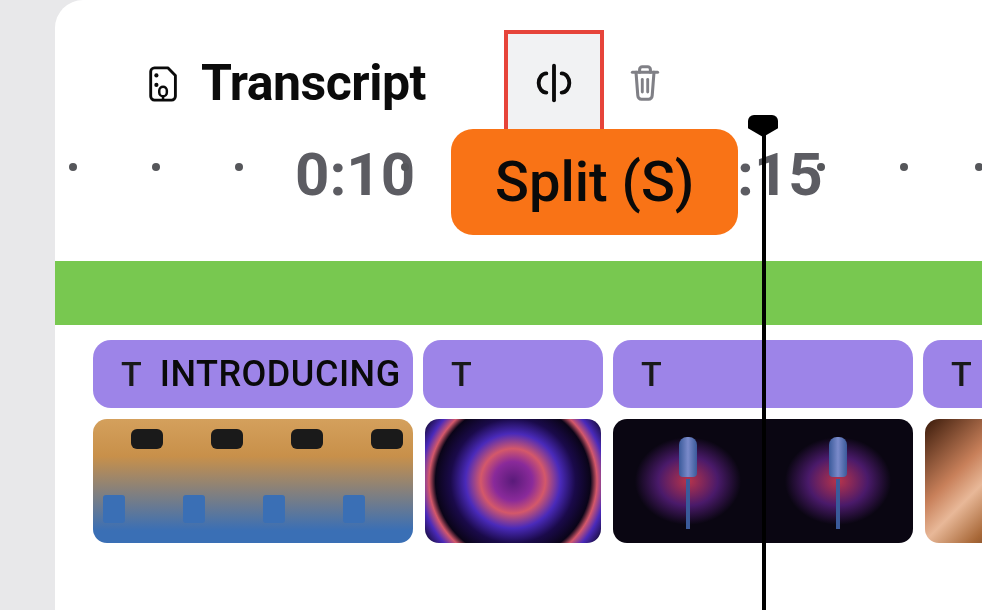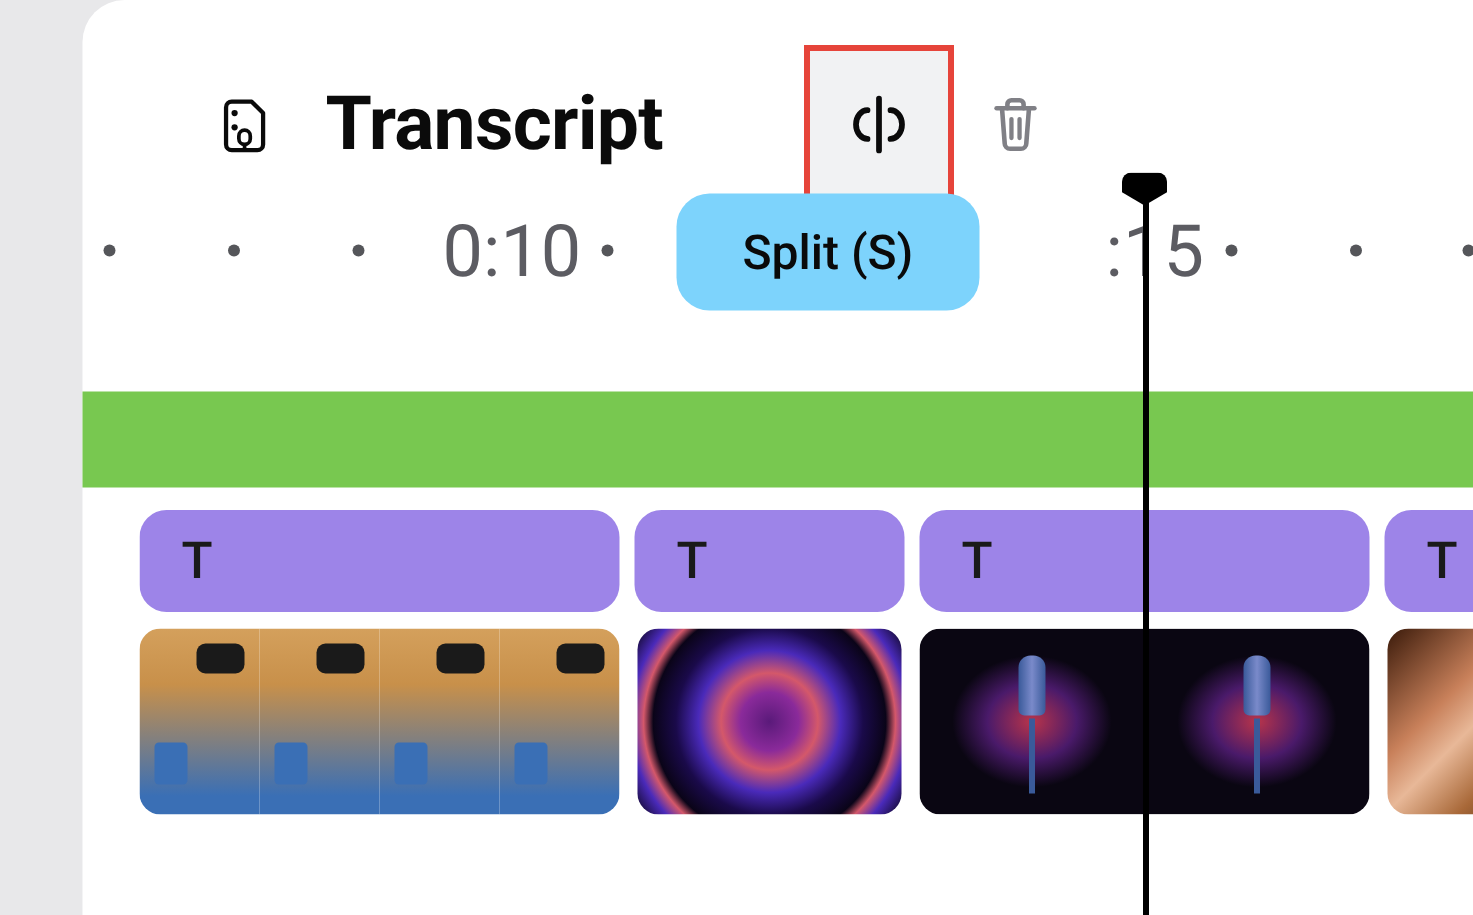--- a/index.html
+++ b/index.html
@@ -19,21 +19,21 @@
     bottom: 0;
     background: #ffffff;
     border-radius: 28px 0 0 0;
   }
   .header-row {
     position: absolute;
     left: 90px;
     top: 30px;
     display: flex;
     align-items: center;
-    gap: 34px;
+    gap: 18px;
   }
   .transcript-icon {
     width: 38px;
     height: 38px;
   }
   .toolbar-icons {
     display: flex;
     align-items: center;
     gap: 22px;
     margin-left: 60px;
@@ -75,30 +75,30 @@
     position: absolute;
     top: 18px;
     width: 8px;
     height: 8px;
     background: #55565a;
     border-radius: 50%;
   }
   .tick-label {
     position: absolute;
     top: -6px;
-    font-size: 48px;
-    font-weight: 400;
+    font-size: 60px;
+    font-weight: 700;
     color: #5c5c62;
   }
   .tooltip {
     position: absolute;
-    background: #7dd3fc;
+    background: #f97316;
     border-radius: 22px;
     padding: 20px 44px;
-    font-size: 32px;
+    font-size: 56px;
     font-weight: 500;
     color: #0a0a0a;
     z-index: 5;
   }
   .playhead-marker {
     position: absolute;
     top: -30px;
     left: 693px;
     z-index: 20;
   }
@@ -282,20 +282,21 @@
     <div class="playhead-marker">
       <div class="playhead-handle"></div>
     </div>
     <div class="playhead-line"></div>
 
     <div class="green-track"></div>
 
     <div class="text-track">
       <div class="text-clip" style="width:320px">
         <span class="t-icon">T</span>
+        <span class="label">INTRODUCING</span>
       </div>
       <div class="text-clip" style="width:180px">
         <span class="t-icon">T</span>
       </div>
       <div class="text-clip" style="width:300px">
         <span class="t-icon">T</span>
       </div>
       <div class="text-clip" style="width:120px">
         <span class="t-icon">T</span>
         <span class="label"></span>

